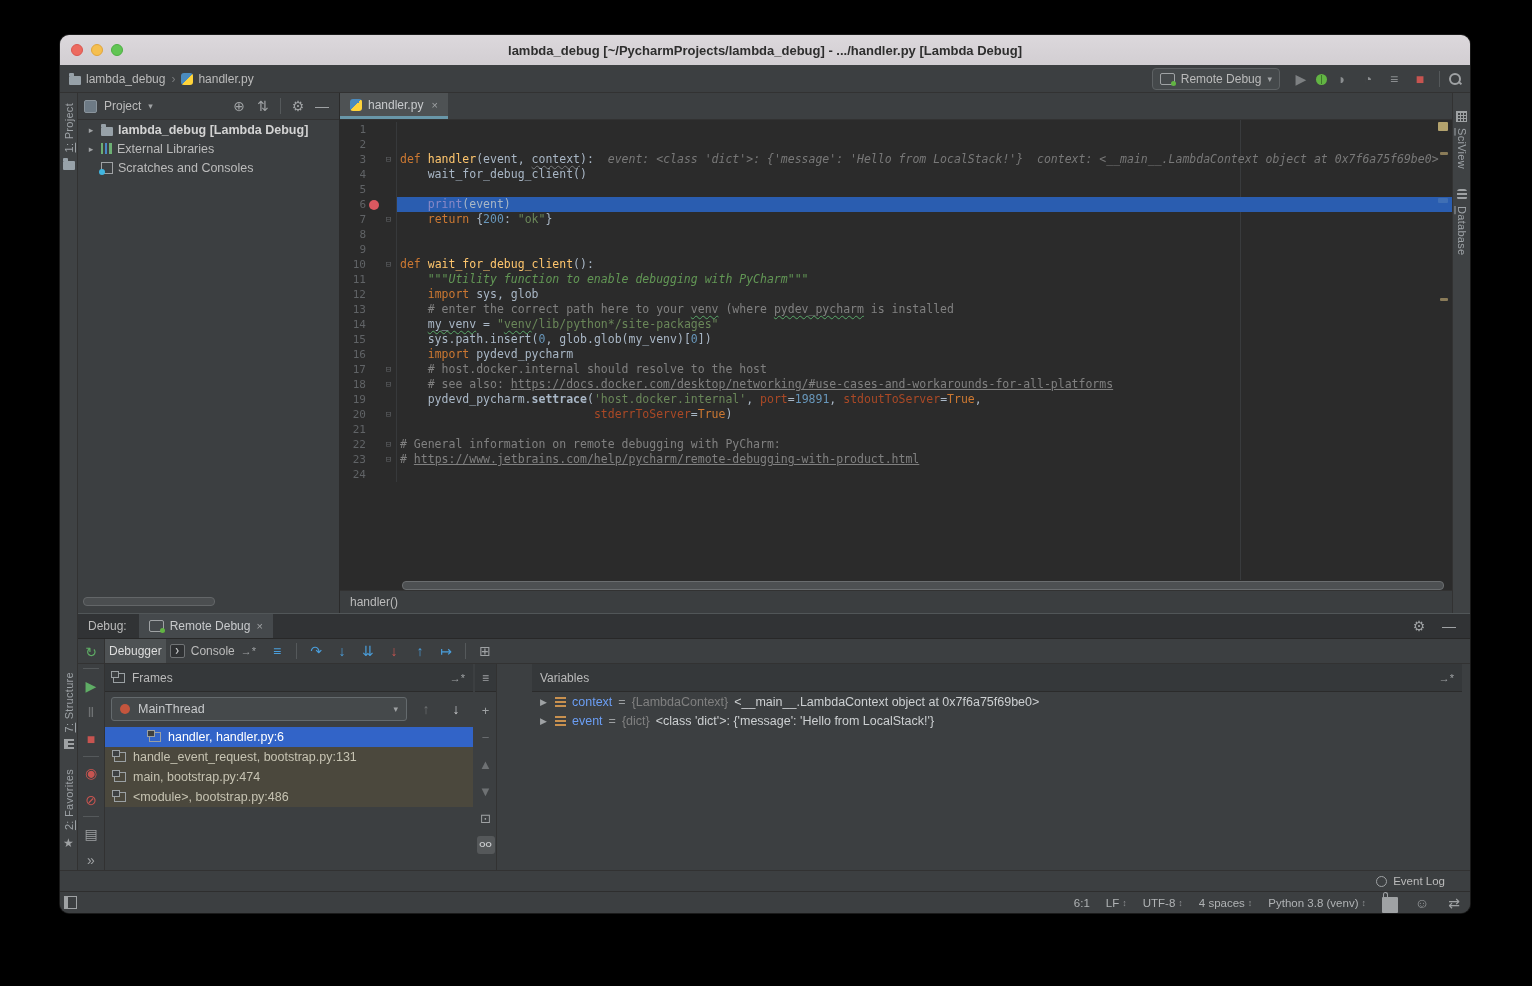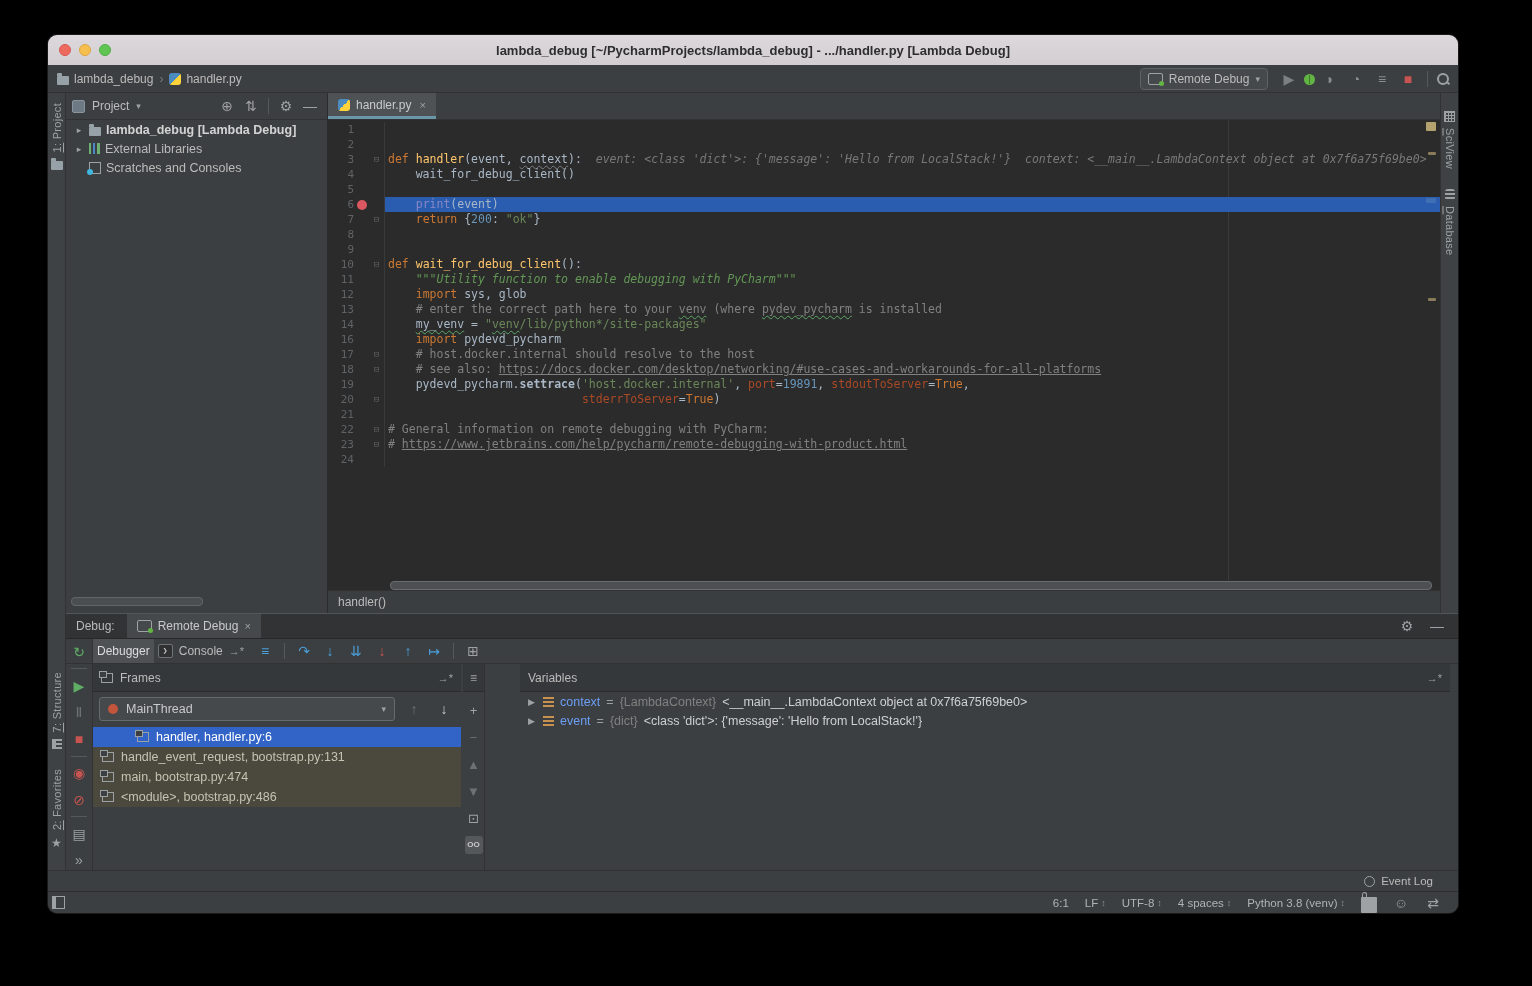--- a/index.html
+++ b/index.html
@@ -1,17 +1,17 @@
 <!DOCTYPE html>
 <html><head>
 <meta charset="utf-8">
 <style>
   html,body{margin:0;padding:0;background:#000;width:1532px;height:986px;position:relative;
     font-family:"Liberation Sans","DejaVu Sans",sans-serif;-webkit-font-smoothing:antialiased;}
-  .window{position:absolute;left:48px;top:35px;width:1410px;height:878px;border-radius:9px;
+  .window{position:absolute;left:60px;top:35px;width:1410px;height:878px;border-radius:9px;
     overflow:hidden;background:#3c3f41;box-shadow:0 0 0 1px #1a1a1a;}
   
   .titlebar{position:absolute;left:0;top:0;right:0;height:30px;background:linear-gradient(#dcd8dc,#d2ced2);
     border-bottom:1px solid #b3afb3;display:flex;align-items:center;justify-content:center;
     color:#2e2e2e;font-size:13px;font-weight:bold;}
   .lights{position:absolute;left:11px;top:9px;display:flex;gap:8px;}
   .light{width:12px;height:12px;border-radius:50%;}
   .l-red{background:#ed6a5f;border:1px solid #d95650;box-sizing:border-box}
   .l-yel{background:#f5bf4f;border:1px solid #dfa53c;box-sizing:border-box}
   .l-grn{background:#61c554;border:1px solid #4eae43;box-sizing:border-box}
@@ -130,21 +130,21 @@
   .vtype{color:#808080;}
   .vval{color:#cdd0d2;}
   
   .twbar{position:absolute;left:0;top:835px;right:0;height:21px;background:#3c3f41;border-top:1px solid #323232;
     box-sizing:border-box;display:flex;align-items:center;padding-left:14px;color:#bbbbbb;font-size:11.5px;}
   .twb{display:flex;align-items:center;gap:6px;height:20px;padding:0 9px;}
   .twb.sel{background:#2d3032;color:#fff;}
   .twb.sel .twlabel{font-weight:bold;}
   .twright{margin-left:auto;padding-right:16px;}
   .statusbar{position:absolute;left:0;top:856px;right:0;height:22px;background:#3c3f41;border-top:1px solid #2e2e2e;
-    box-sizing:border-box;display:flex;align-items:center;color:#b0b3b5;font-size:11.5px;padding:0 17px 0 4px;}
+    box-sizing:border-box;display:flex;align-items:center;color:#b0b3b5;font-size:11.5px;padding:0 8px 0 4px;}
   .sbright{margin-left:auto;display:flex;align-items:center;gap:16px;}
   .sbitem{display:flex;align-items:center;gap:3px;}
   .chev{font-size:9px;color:#8d9092;}
   
   .csspy{width:12px;height:12px;border-radius:3px;background:linear-gradient(135deg,#4b8bbe 0 50%,#ffd43b 50% 100%);flex:none;}
   .cssfolder{width:12px;height:9px;background:#97a1a8;border-radius:1px;position:relative;margin-top:3px;flex:none;}
   .cssfolder::before{content:'';position:absolute;top:-3px;left:0;width:5px;height:3px;background:#97a1a8;border-radius:1px 1px 0 0;}
   .cssbug{width:11px;height:11px;border-radius:50%;background:#62b543;position:relative;flex:none;}
   .cssbug::after{content:'';position:absolute;left:5px;top:1px;width:1px;height:9px;background:#3d7a2a;}
   .csssearch{width:14px;height:14px;position:relative;flex:none;}
@@ -392,20 +392,28 @@
             <div class="cl">
               <span class="gut">
                 <span class="ln">14</span>
                 <span class="bps"></span>
                 <span class="folds"></span>
               </span>
               <span class="ct"><span class="t-p">    </span><span class="t-p t-wg">my_venv</span><span class="t-p"> = </span><span class="t-s">"</span><span class="t-s t-wg">venv</span><span class="t-s">/lib/python*/site-packages"</span></span>
             </div>
             <div class="cl">
               <span class="gut">
+                <span class="ln">15</span>
+                <span class="bps"></span>
+                <span class="folds"></span>
+              </span>
+              <span class="ct"><span class="t-p">    sys.path.insert(</span><span class="t-n">0</span><span class="t-p">, glob.glob(my_venv)[</span><span class="t-n">0</span><span class="t-p">])</span></span>
+            </div>
+            <div class="cl">
+              <span class="gut">
                 <span class="ln">16</span>
                 <span class="bps"></span>
                 <span class="folds"></span>
               </span>
               <span class="ct"><span class="t-p">    </span><span class="t-k">import </span><span class="t-p">pydevd_pycharm</span></span>
             </div>
             <div class="cl">
               <span class="gut">
                 <span class="ln">17</span>
                 <span class="bps"></span>

